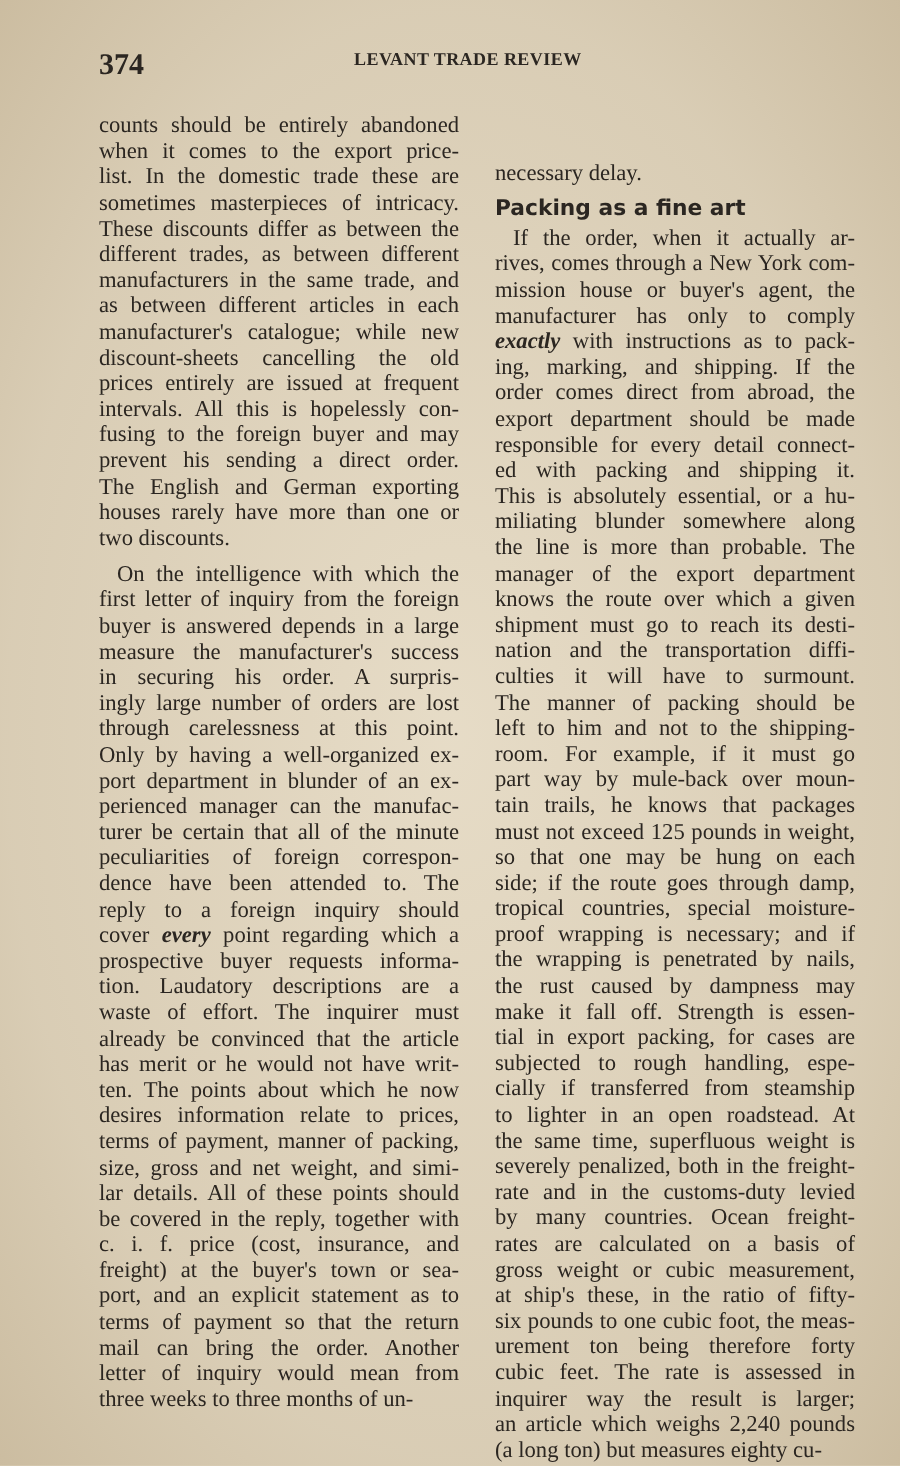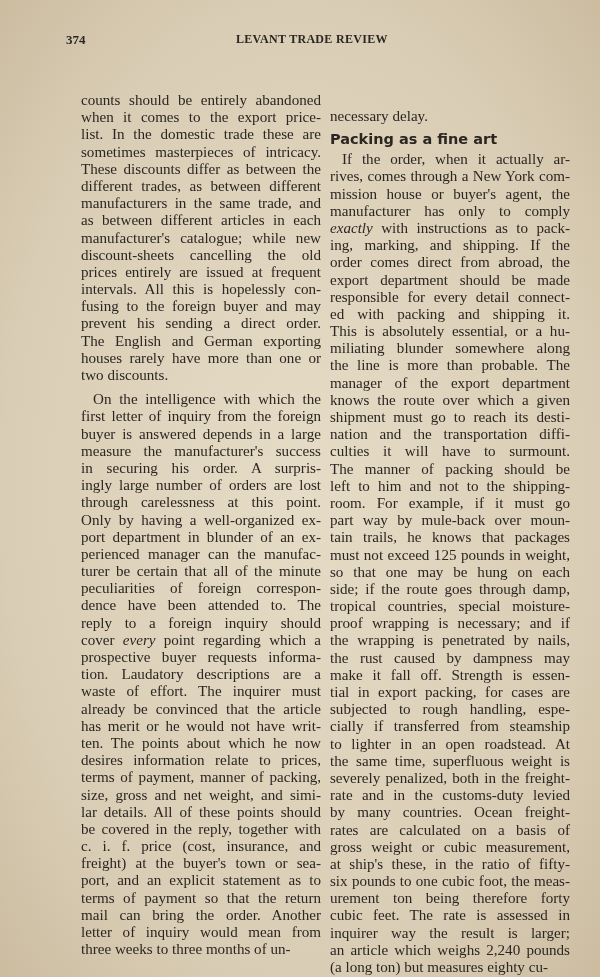--- a/index.html
+++ b/index.html
@@ -7,31 +7,31 @@
     width: 600px; height: 977px; overflow: hidden;
     background: #d9cdb5;
     background-image:
       radial-gradient(ellipse at 50% 50%, rgba(236,226,206,0.7) 0%, rgba(217,204,180,0.3) 70%, rgba(190,172,140,0.5) 100%);
     font-family: "Liberation Serif", "DejaVu Serif", serif;
     color: #2b2621;
     position: relative;
   }
   .page { position: absolute; left: 0; top: 0; width: 600px; height: 977px; }
   .header { position: absolute; top: 32px; left: 66px; width: 520px; height: 24px; }
-  .page-number { position: absolute; left: 0; top: 0; font-size: 13px; font-weight: bold; font-family: "Liberation Serif", serif; }
+  .page-number { position: absolute; left: 0; top: 0; font-size: 20px; font-weight: bold; font-family: "Liberation Serif", serif; }
   .running-title { position: absolute; left: 170px; top: 0; font-size: 12px; font-weight: bold; letter-spacing: 0.3px; font-family: "Liberation Serif", serif; }
   .column { position: absolute; top: 76px; font-size: 15.1px; line-height: 17.2px; }
-  .col-left { left: 81px; width: 240px; margin-top: 16px; }
+  .col-left { left: 66px; width: 240px; }
   .col-right { left: 330px; width: 240px; margin-top: 32px; }
   .line { display: block; white-space: nowrap; text-align: justify; text-align-last: justify; height: 17.2px; overflow: visible; }
   .line.last { text-align-last: left; }
   .para-gap { height: 7px; }
   .indent { padding-left: 12px; }
   .heading { display: block; font-family: "DejaVu Sans", sans-serif; font-weight: bold; font-size: 14.5px; margin: 6px 0 2px 0; height: 18px; }
-  em { font-style: italic; }
+  em { font-style: italic; font-weight: bold; }
 </style>
 </head>
 <body>
 
 <div class="page">
   <div class="header">
     <span class="page-number">374</span>
     <span class="running-title">LEVANT TRADE REVIEW</span>
   </div>
 

